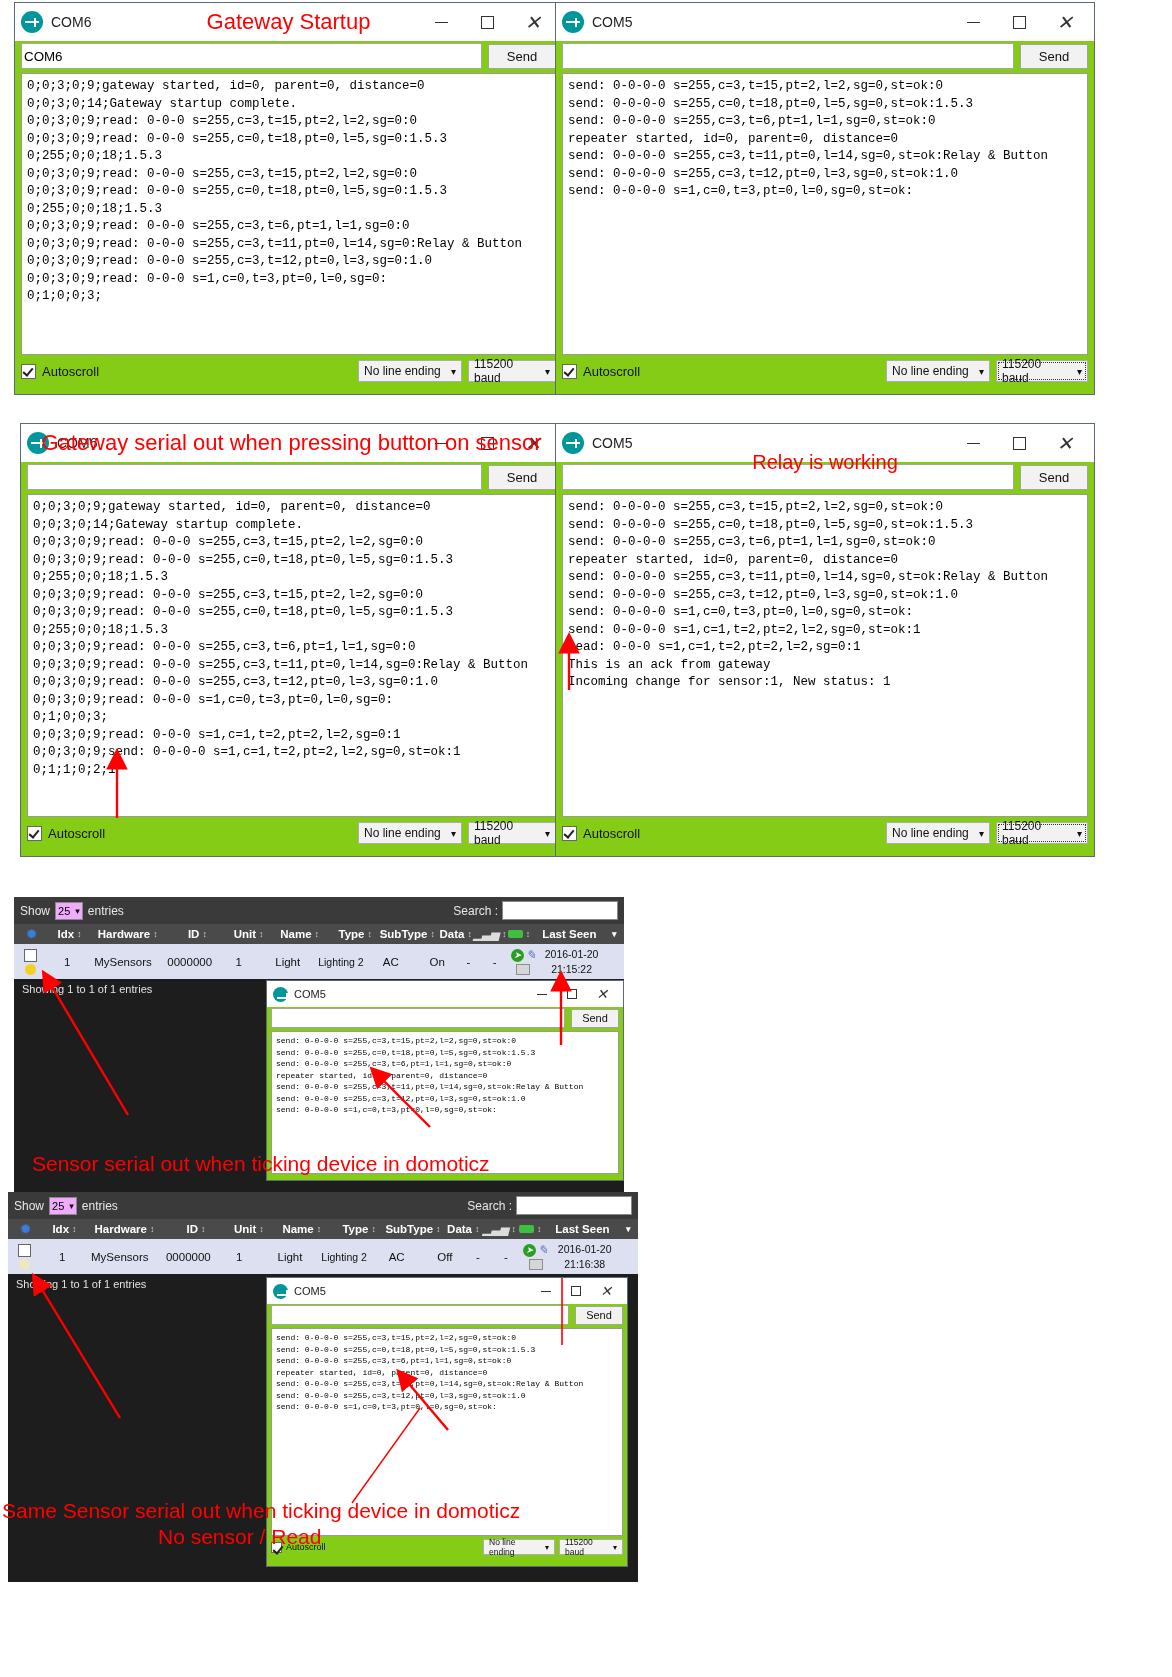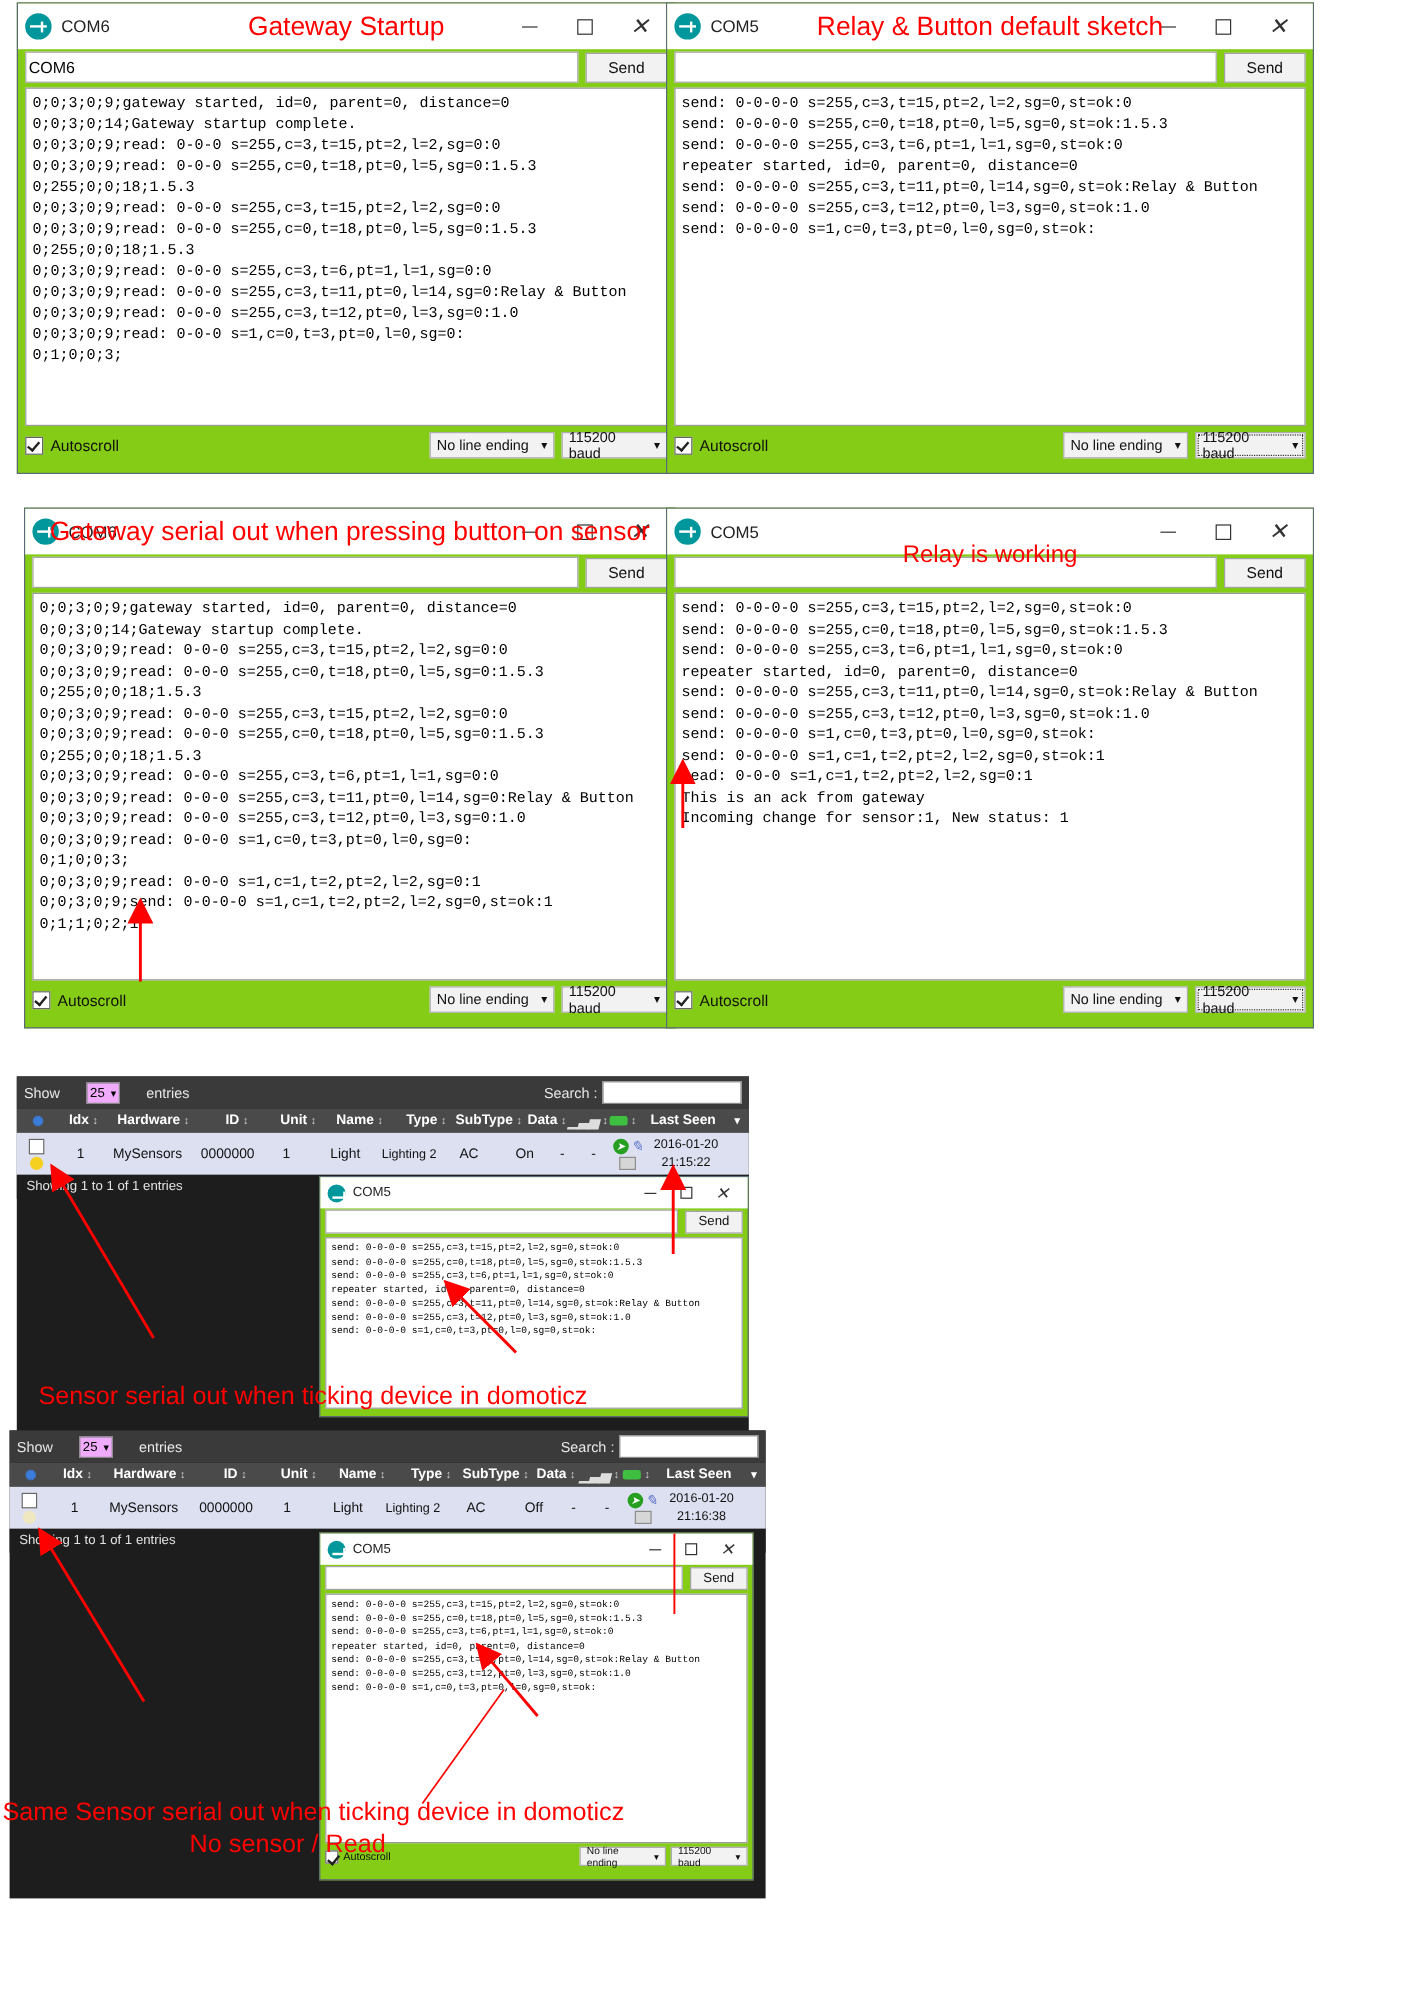--- a/index.html
+++ b/index.html
@@ -31,21 +31,21 @@
   .chk{display:flex;align-items:center;gap:6px;font-size:13px;color:#111;}
   .chkbox{width:13px;height:13px;border:1px solid #666;background:#fff;position:relative;}
   .chkbox:after{content:"";position:absolute;left:3px;top:1px;width:4px;height:8px;border:solid #222;border-width:0 2px 2px 0;transform:rotate(40deg);}
   .ddl{height:22px;border:1px solid #adadad;background:#f2f2f2;font-size:12px;color:#111;display:flex;align-items:center;justify-content:space-between;padding:0 5px;box-sizing:border-box;}
   .ddl .cv{margin-left:8px;font-size:10px;}
   .ddl.sel{outline:1px dotted #333;outline-offset:-3px;}
   .spacer{flex:1;}
 
   
   .dz{position:absolute;background:#1d1d1d;box-sizing:border-box;}
-  .dz-top{background:#3a3a3a;color:#e8e8e8;display:flex;align-items:center;font-size:12px;padding:4px 6px;gap:22px;}
+  .dz-top{background:#3a3a3a;color:#e8e8e8;display:flex;align-items:center;font-size:12px;padding:4px 6px;gap:5px;}
   .dz-show-sel{background:#f0abfc;color:#000;border:1px solid #888;font-size:11px;padding:0 2px;display:flex;align-items:center;gap:5px;height:16px;}
   .dz-search{display:flex;align-items:center;gap:4px;margin-left:auto;}
   .dz-search input{width:110px;height:15px;border:1px solid #888;background:#fff;}
   .dz-hdr{background:#4a4a4a;color:#fff;font-size:11.5px;font-weight:bold;display:flex;align-items:center;padding:3px 0;}
   .dz-hdr .c,.dz-row .c{display:flex;align-items:center;justify-content:center;gap:3px;box-sizing:border-box;}
   .sortarrow{color:#cfcfcf;font-size:9px;}
   .dz-row{background:#dde0f0;color:#111;font-size:11.5px;display:flex;align-items:center;padding:4px 0;}
   .dz-foot{color:#e2e2e2;font-size:11px;padding:4px 8px;background:#1d1d1d;}
   .bulb{width:11px;height:11px;border-radius:50%;background:#f5d020;display:inline-block;}
   .sqchk{width:11px;height:11px;border:1px solid #666;background:#fff;display:inline-block;}
@@ -113,21 +113,20 @@
       <span>115200 baud</span>
         <span class="cv">▾</span>
     </span>
   </div>
 </div>
 
 <div class="sm" style="left:555px;top:2px;width:540px;height:393px;">
   <div class="sm-title">
     <span class="ard-logo"></span>
     <span class="sm-port">COM5</span>
-    <span class="sm-redtitle">Relay &amp; Button default sketch</span>
     <span class="winbtns">
       <span class="winbtn">
           <i class="dash"></i>
         </span>
       <span class="winbtn">
           <i class="sq"></i>
         </span>
       <span class="winbtn">
           <i class="xx">✕</i>
         </span>

